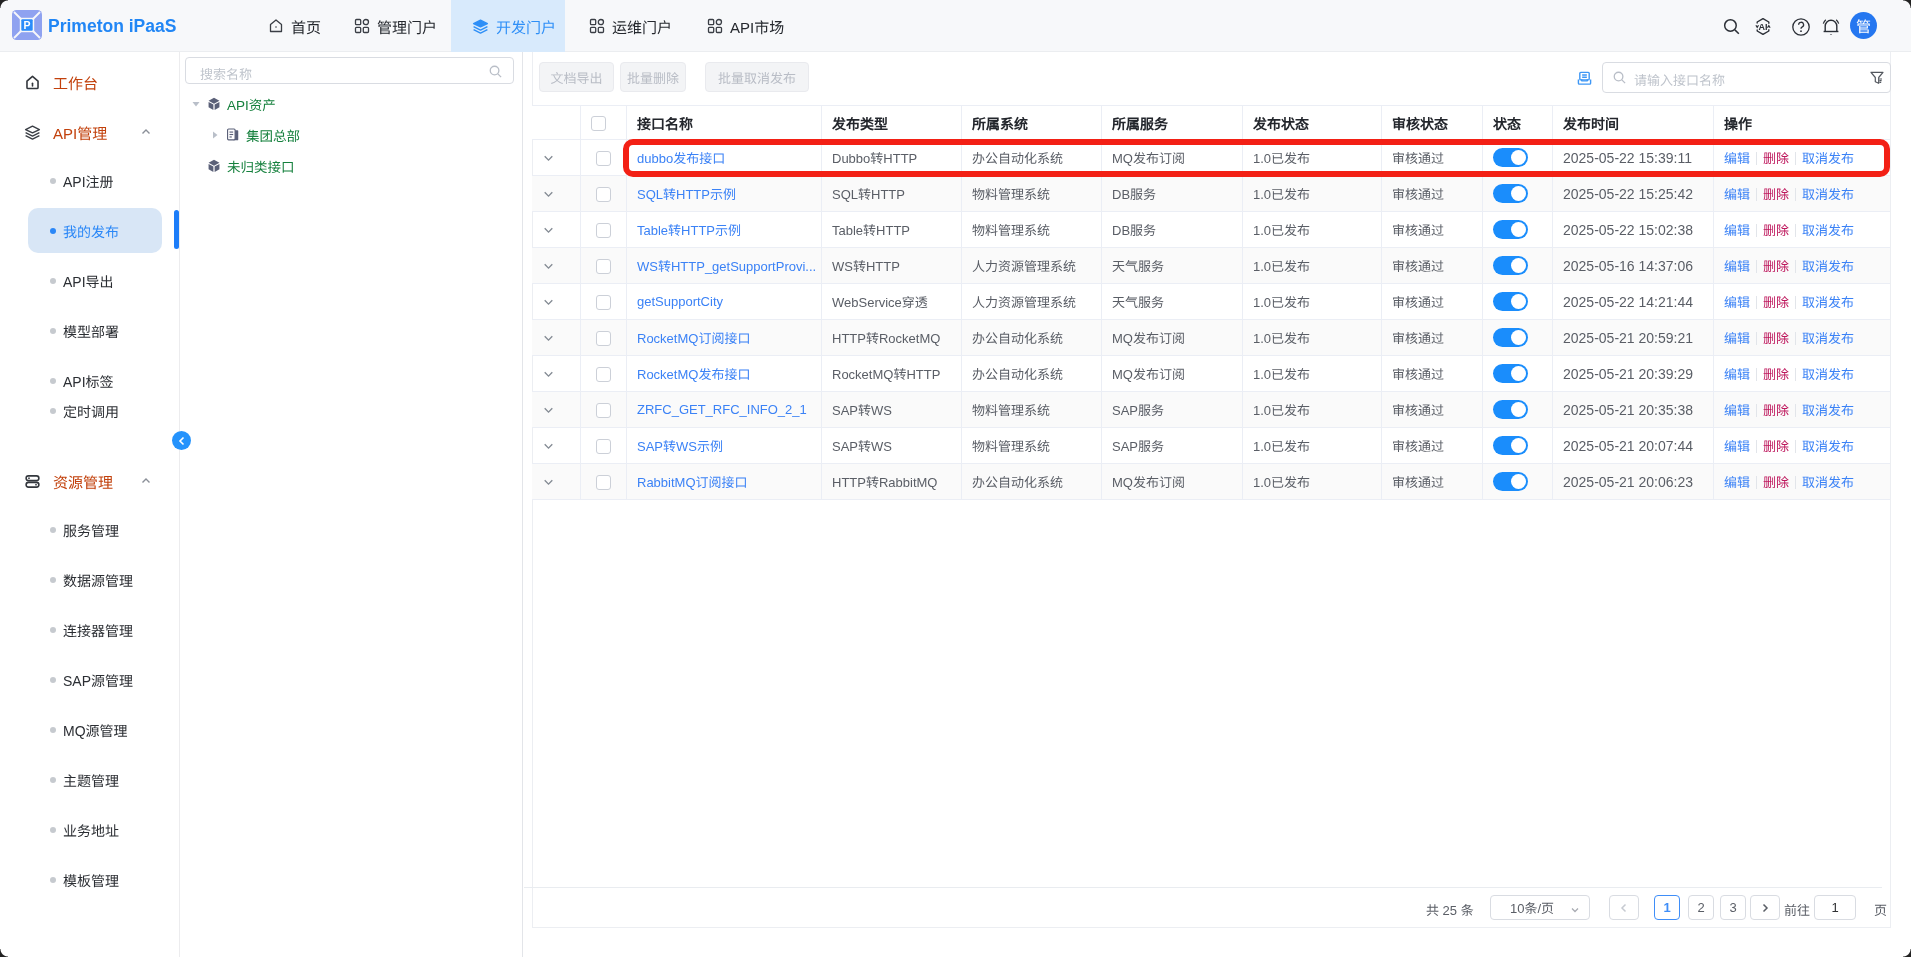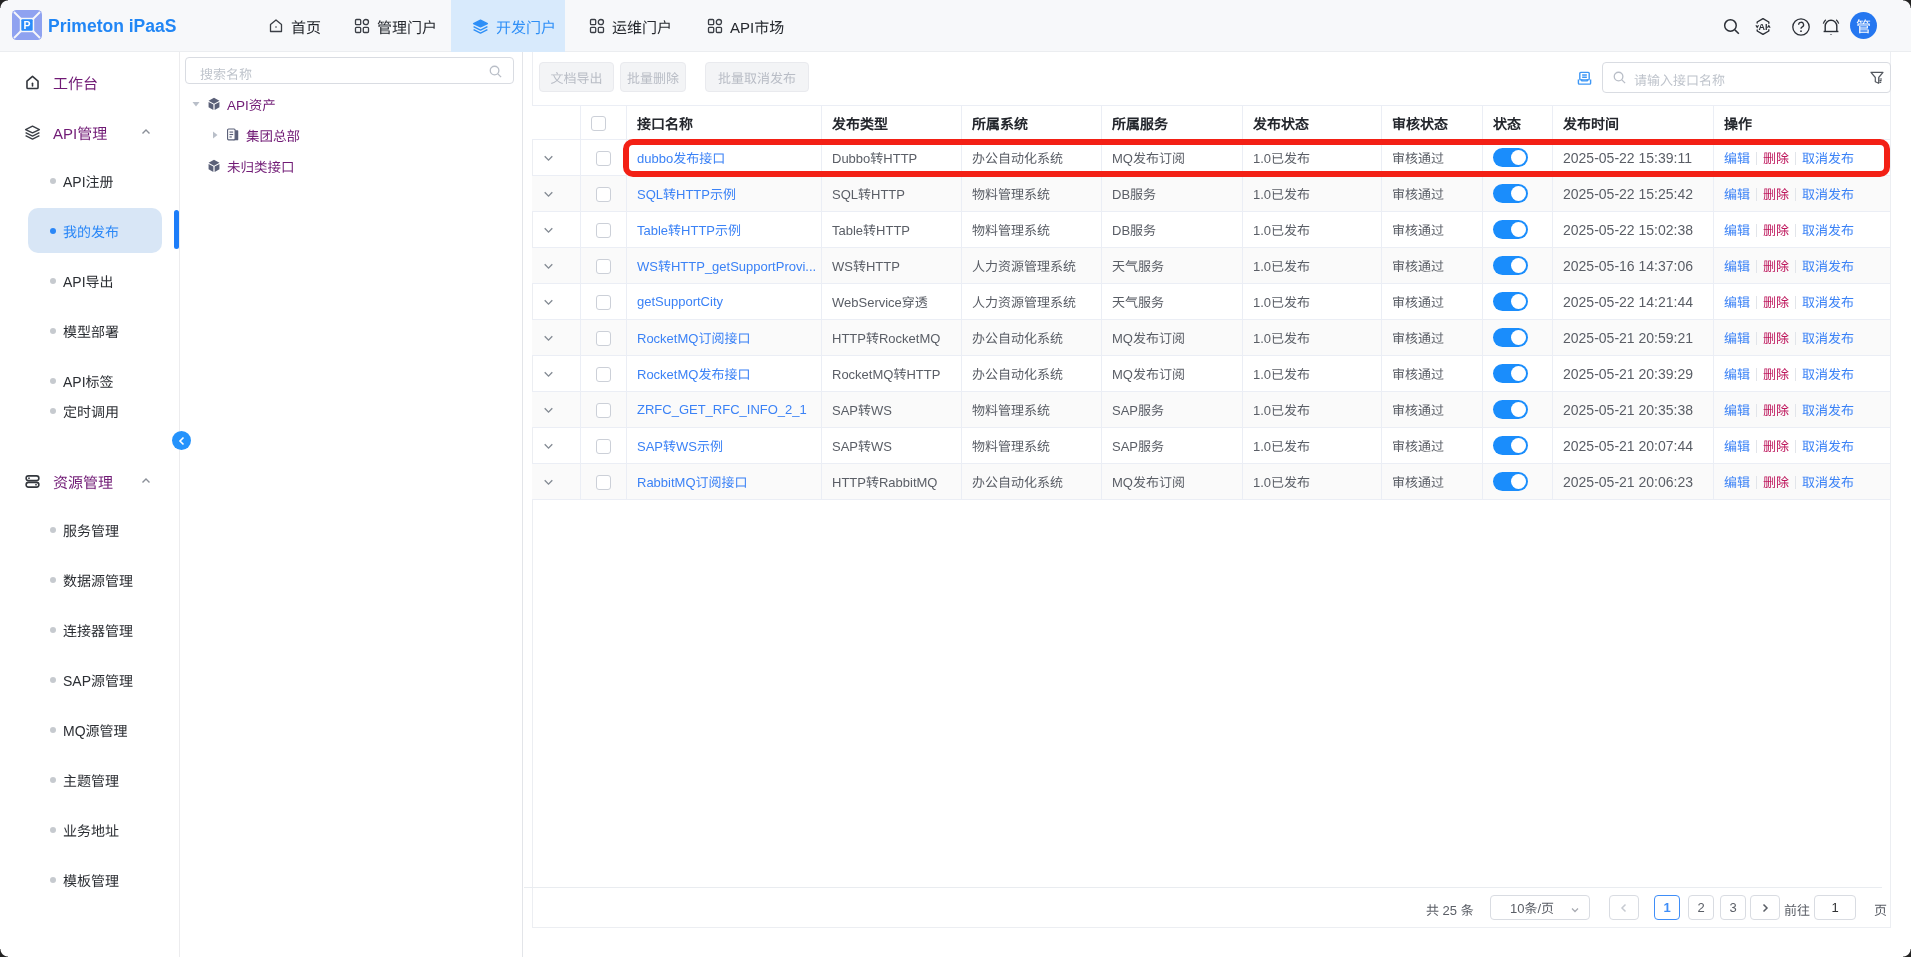--- a/index.html
+++ b/index.html
@@ -12,39 +12,39 @@
 #logo { position:absolute; left:12px; top:10px; width:30px; height:30px; }
 #brand { position:absolute; left:48px; top:0; height:52px; line-height:52px; font-size:17.5px; font-weight:bold; color:#2186f5; letter-spacing:0; }
 .navitem { position:absolute; top:0; height:52px; display:flex; align-items:center; gap:7px; font-size:15px; color:#25282e; }
 .navitem svg { display:block; }
 #nav-active-bg { position:absolute; left:451px; top:0; width:114px; height:52px; background:#d8eafc; }
 .nav-blue { color:#2e8ff7 !important; }
 #avatar { width:27px; height:27px; border-radius:50%; background:#2577f0; color:#fff; font-size:15px; display:flex; align-items:center; justify-content:center; }
 
 
 #sidebar { position:absolute; left:0; top:52px; width:180px; height:905px; background:#fff; border-right:1px solid #ececee; }
-.m-item { position:absolute; left:0; width:180px; height:50px; display:flex; align-items:center; font-size:15px; color:#701a75; }
+.m-item { position:absolute; left:0; width:180px; height:50px; display:flex; align-items:center; font-size:15px; color:#c2410c; }
 .m-item .micon { position:absolute; left:24px; width:17px; height:17px; }
 .m-item .mtext { position:absolute; left:53px; }
 .m-item .mcaret { position:absolute; left:140px; }
 .s-item { position:absolute; left:0; width:180px; height:50px; font-size:14px; color:#2b2e33; }
 .s-item .dot { position:absolute; left:50px; top:22px; width:6px; height:6px; border-radius:50%; background:#c6cacf; }
 .s-item .stext { position:absolute; left:63px; top:50%; transform:translateY(-50%); }
 #sel-bg { position:absolute; left:28px; top:156px; width:134px; height:45px; background:#d8e6f6; border-radius:10px; }
 #sel-bar { position:absolute; left:174px; top:158px; width:5px; height:39px; background:#1c7df9; border-radius:3px; z-index:3;}
 .sel { color:#2a87f7 !important; }
 .sel-dot { background:#2a87f7 !important; }
 #collapse { position:absolute; left:172px; top:431px; width:19px; height:19px; border-radius:50%; background:#2593fc; z-index:6; display:flex; align-items:center; justify-content:center; }
 
 
 #treepanel { position:absolute; left:181px; top:52px; width:342px; height:905px; background:#fff; border-right:1px solid #e3e5e9; }
 #tsearch { position:absolute; left:4px; top:5px; width:329px; height:27px; border:1px solid #d9dce2; border-radius:4px; background:#fff; }
 #tsearch .ph { position:absolute; left:14px; top:6px; font-size:13px; color:#bfc4cc; }
 #tsearch svg { position:absolute; right:10px; top:6px; }
-.tnode { position:absolute; font-size:13.5px; color:#701a75; display:flex; align-items:center; }
+.tnode { position:absolute; font-size:13.5px; color:#15803d; display:flex; align-items:center; }
 
 
 #main { position:absolute; left:524px; top:52px; width:1387px; height:905px; background:#fff; }
 #card { position:absolute; left:8px; top:0px; width:1359px; height:876px; background:#fff; border-left:1px solid #eceef2; border-right:1px solid #eceef2; border-bottom:1px solid #eceef2; }
 .btn { position:absolute; top:10px; height:30px; border:1px solid #e9eaee; background:#f3f4f6; color:#b9bdc6; border-radius:4px; font-size:13px; display:flex; align-items:center; justify-content:center; }
 #srch2 { position:absolute; left:1078px; top:10px; width:289px; height:31px; border:1px solid #d9dce2; border-radius:4px; }
 #srch2 .ph { position:absolute; left:31px; top:7px; font-size:13px; color:#bfc4cc; }
 
 
 #tbl { position:absolute; left:7.5px; top:53px; border-collapse:collapse; table-layout:fixed; width:1358px; }

